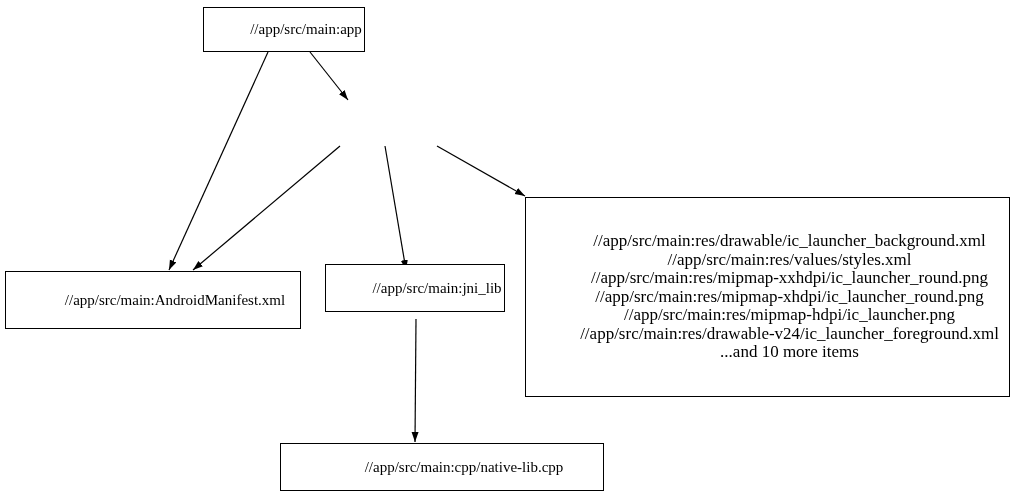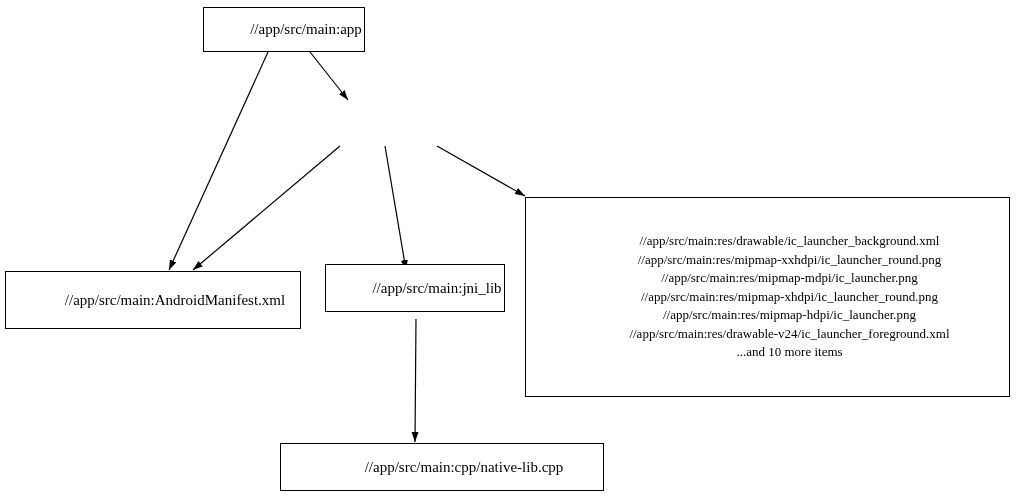--- a/index.html
+++ b/index.html
@@ -43,21 +43,21 @@
   #n-app     { left: 203px; top: 7px;   width: 162px; height: 45px; }
   #n-lib     { left: 302px; top: 101px; width: 155px; height: 45px; }
   #n-manifest{ left: 5px;   top: 271px; width: 296px; height: 58px; }
   #n-jni     { left: 325px; top: 264px; width: 180px; height: 48px; }
   #n-res     { left: 525px; top: 197px; width: 485px; height: 200px; }
   #n-native  { left: 280px; top: 443px; width: 324px; height: 48px; }
   #n-res .lines {
     width: 100%;
     text-align: center;
     line-height: 18.6px;
-    font-size: 13px;
+    font-size: 17px;
   }
 </style>
 </head>
 <body>
 
 <div class="canvas">
 
   <svg class="edges" viewBox="0 0 1018 496">
     <defs>
       <marker id="arrow" markerWidth="11" markerHeight="8" refX="10" refY="3.5" orient="auto" markerUnits="userSpaceOnUse">
@@ -81,22 +81,22 @@
     <span>//app/src/main:AndroidManifest.xml</span>
   </div>
 
   <div class="node" id="n-jni">
     <span>//app/src/main:jni_lib</span>
   </div>
 
   <div class="node" id="n-res">
     <div class="lines">
         <div>//app/src/main:res/drawable/ic_launcher_background.xml</div>
+        <div>//app/src/main:res/values/styles.xml</div>
         <div>//app/src/main:res/mipmap-xxhdpi/ic_launcher_round.png</div>
-        <div>//app/src/main:res/mipmap-mdpi/ic_launcher.png</div>
         <div>//app/src/main:res/mipmap-xhdpi/ic_launcher_round.png</div>
         <div>//app/src/main:res/mipmap-hdpi/ic_launcher.png</div>
         <div>//app/src/main:res/drawable-v24/ic_launcher_foreground.xml</div>
         <div>...and 10 more items</div>
       </div>
   </div>
 
   <div class="node" id="n-native">
     <span>//app/src/main:cpp/native-lib.cpp</span>
   </div>

